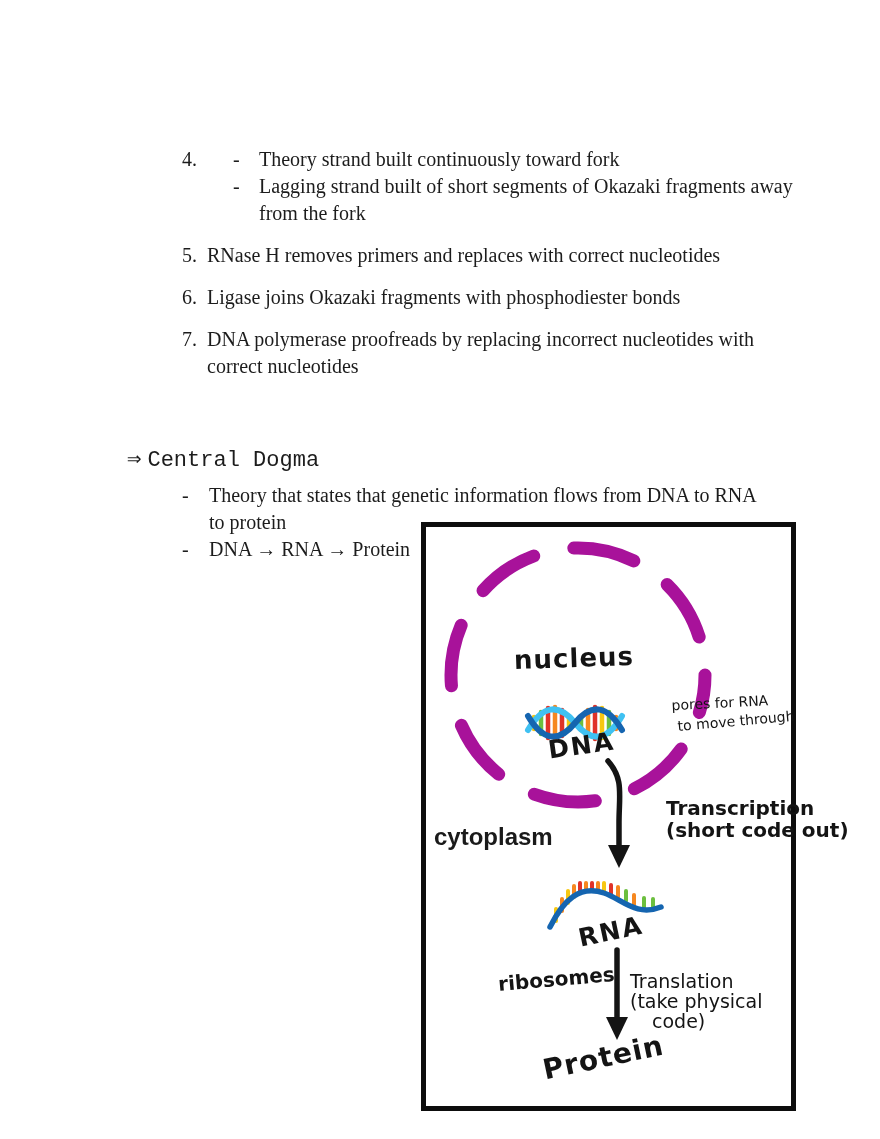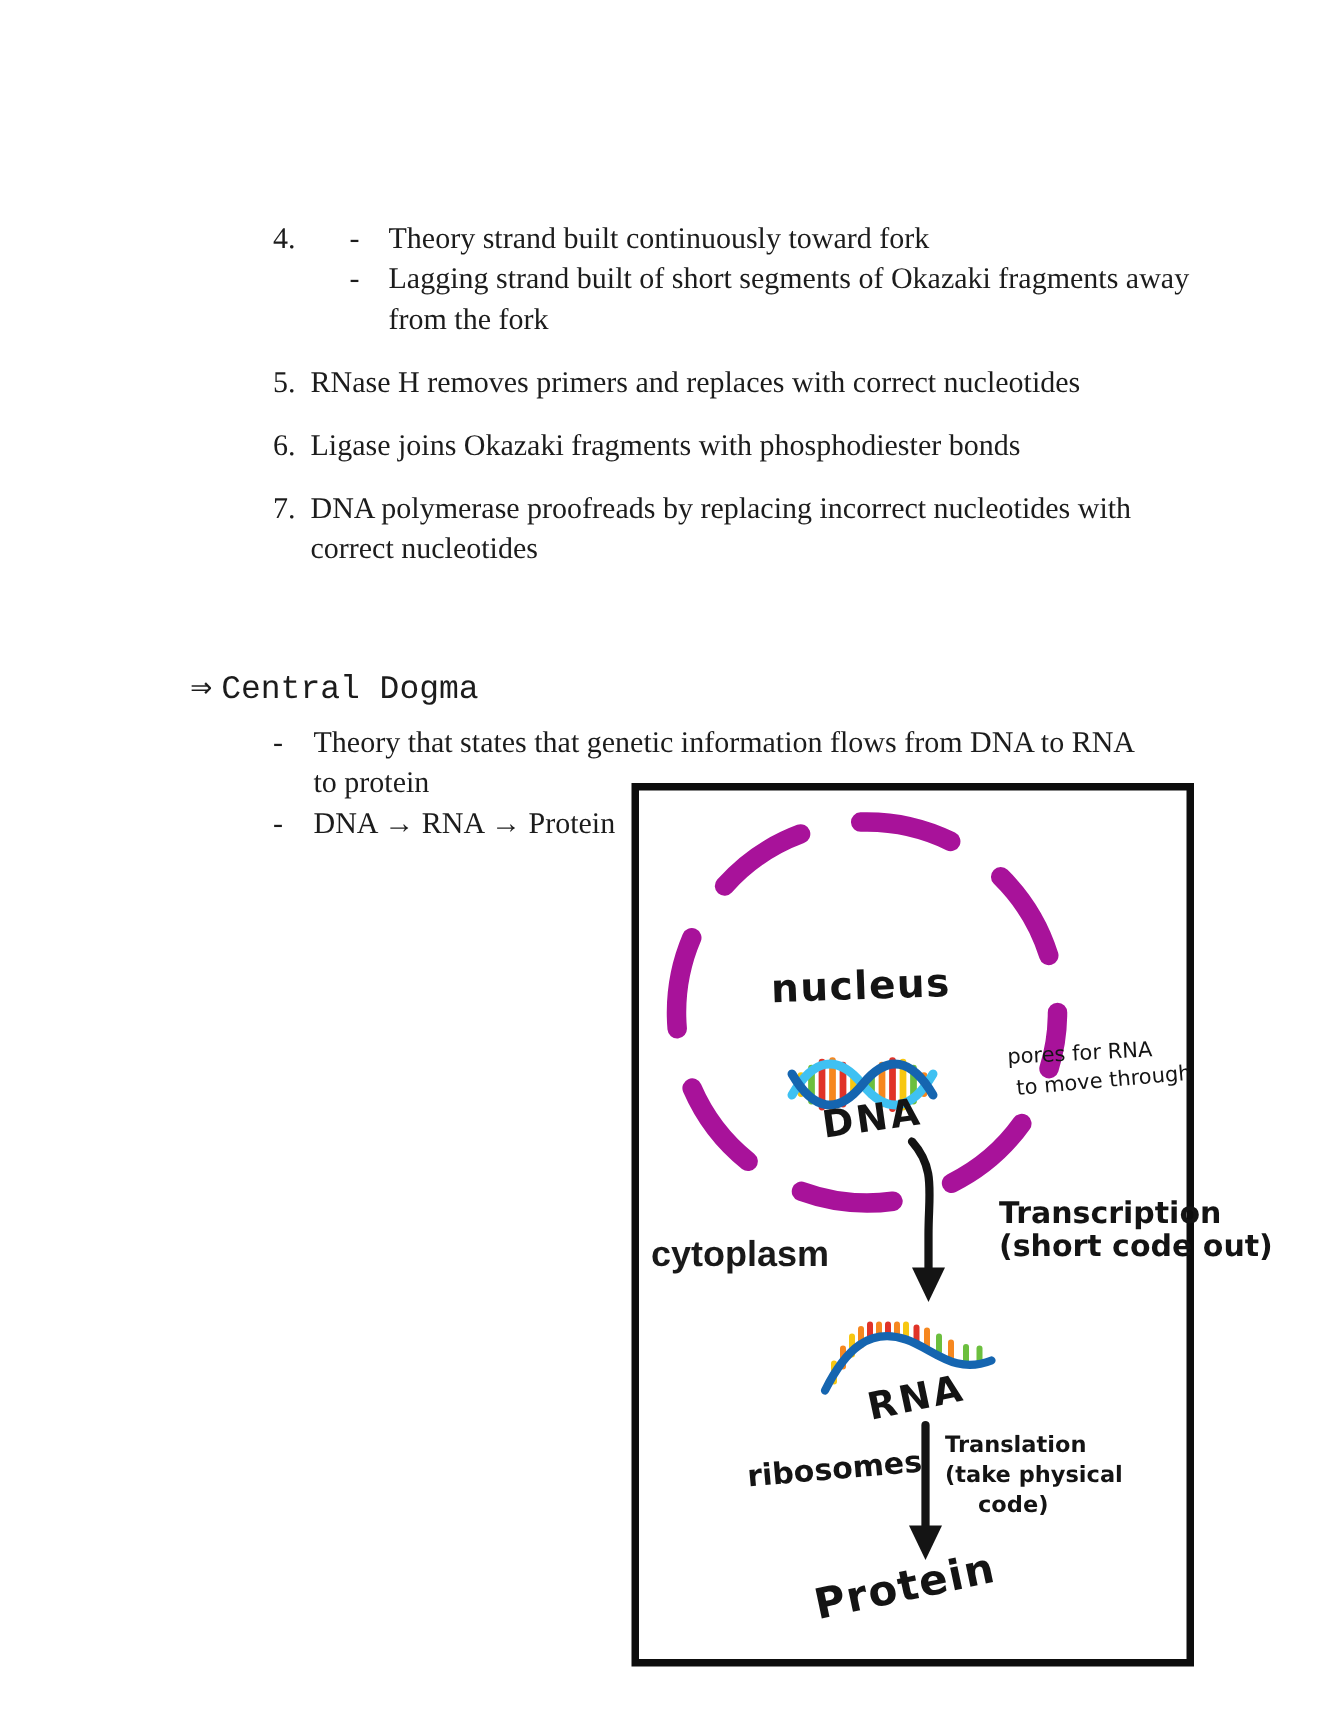--- a/index.html
+++ b/index.html
@@ -56,21 +56,21 @@
   }
   .hand.bold { font-weight: bold; }
   .lbl-nucleus   { left: 88px;  top: 116px; font-size: 26px; font-weight: bold; transform: rotate(-2deg); letter-spacing: 1px; }
   .lbl-dna       { left: 122px; top: 204px; font-size: 25px; transform: rotate(-8deg); letter-spacing: 2px; }
   .lbl-pores     { left: 246px; top: 166px; font-size: 14px; line-height: 19px; transform: rotate(-3deg); font-weight: normal; }
   .lbl-pores .l2 { margin-left: 5px; display: block; transform: rotate(-2deg); }
   .lbl-transcription { left: 204px; top: 270px; font-size: 20px; line-height: 22px; font-weight: bold; margin-left: 36px; }
   .lbl-cytoplasm { left: 8px; top: 296px; font-size: 24px; font-family: "Liberation Sans", sans-serif; font-weight: bold; transform: none; color: #1a1a1a; }
   .lbl-rna       { left: 152px; top: 390px; font-size: 25px; transform: rotate(-12deg); letter-spacing: 2px; }
   .lbl-ribosomes { left: 72px;  top: 440px; font-size: 20px; transform: rotate(-5deg); }
-  .lbl-translation { left: 204px; top: 426px; font-size: 15px; line-height: 20px; font-weight: bold; }
+  .lbl-translation { left: 204px; top: 444px; font-size: 19px; line-height: 20px; font-weight: normal; }
   .lbl-translation .l3 { display: block; padding-left: 22px; }
   .lbl-protein   { left: 116px; top: 514px; font-size: 28px; transform: rotate(-12deg); letter-spacing: 1px; }
 </style>
 </head>
 <body>
 
 <div class="notes">
 
   <div class="item">
     <span class="num">4.</span>

